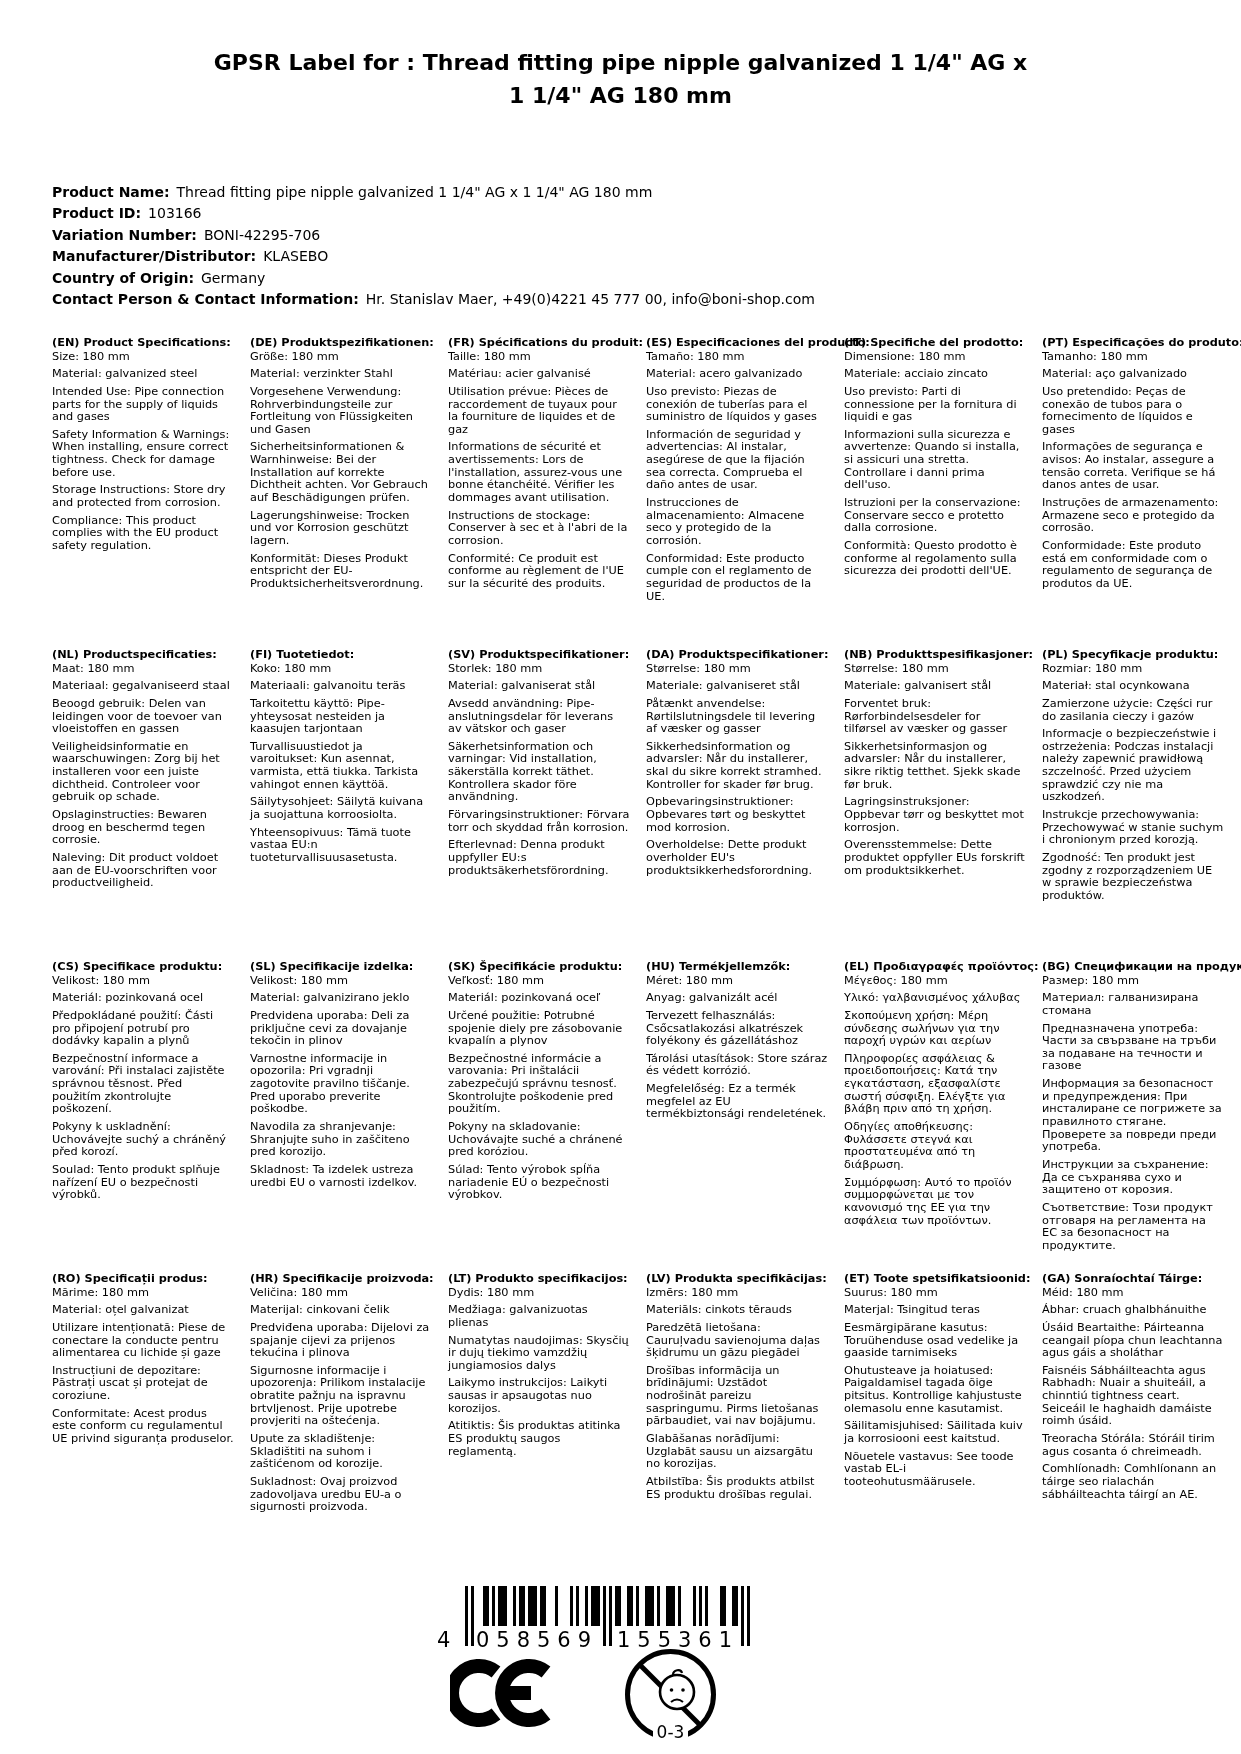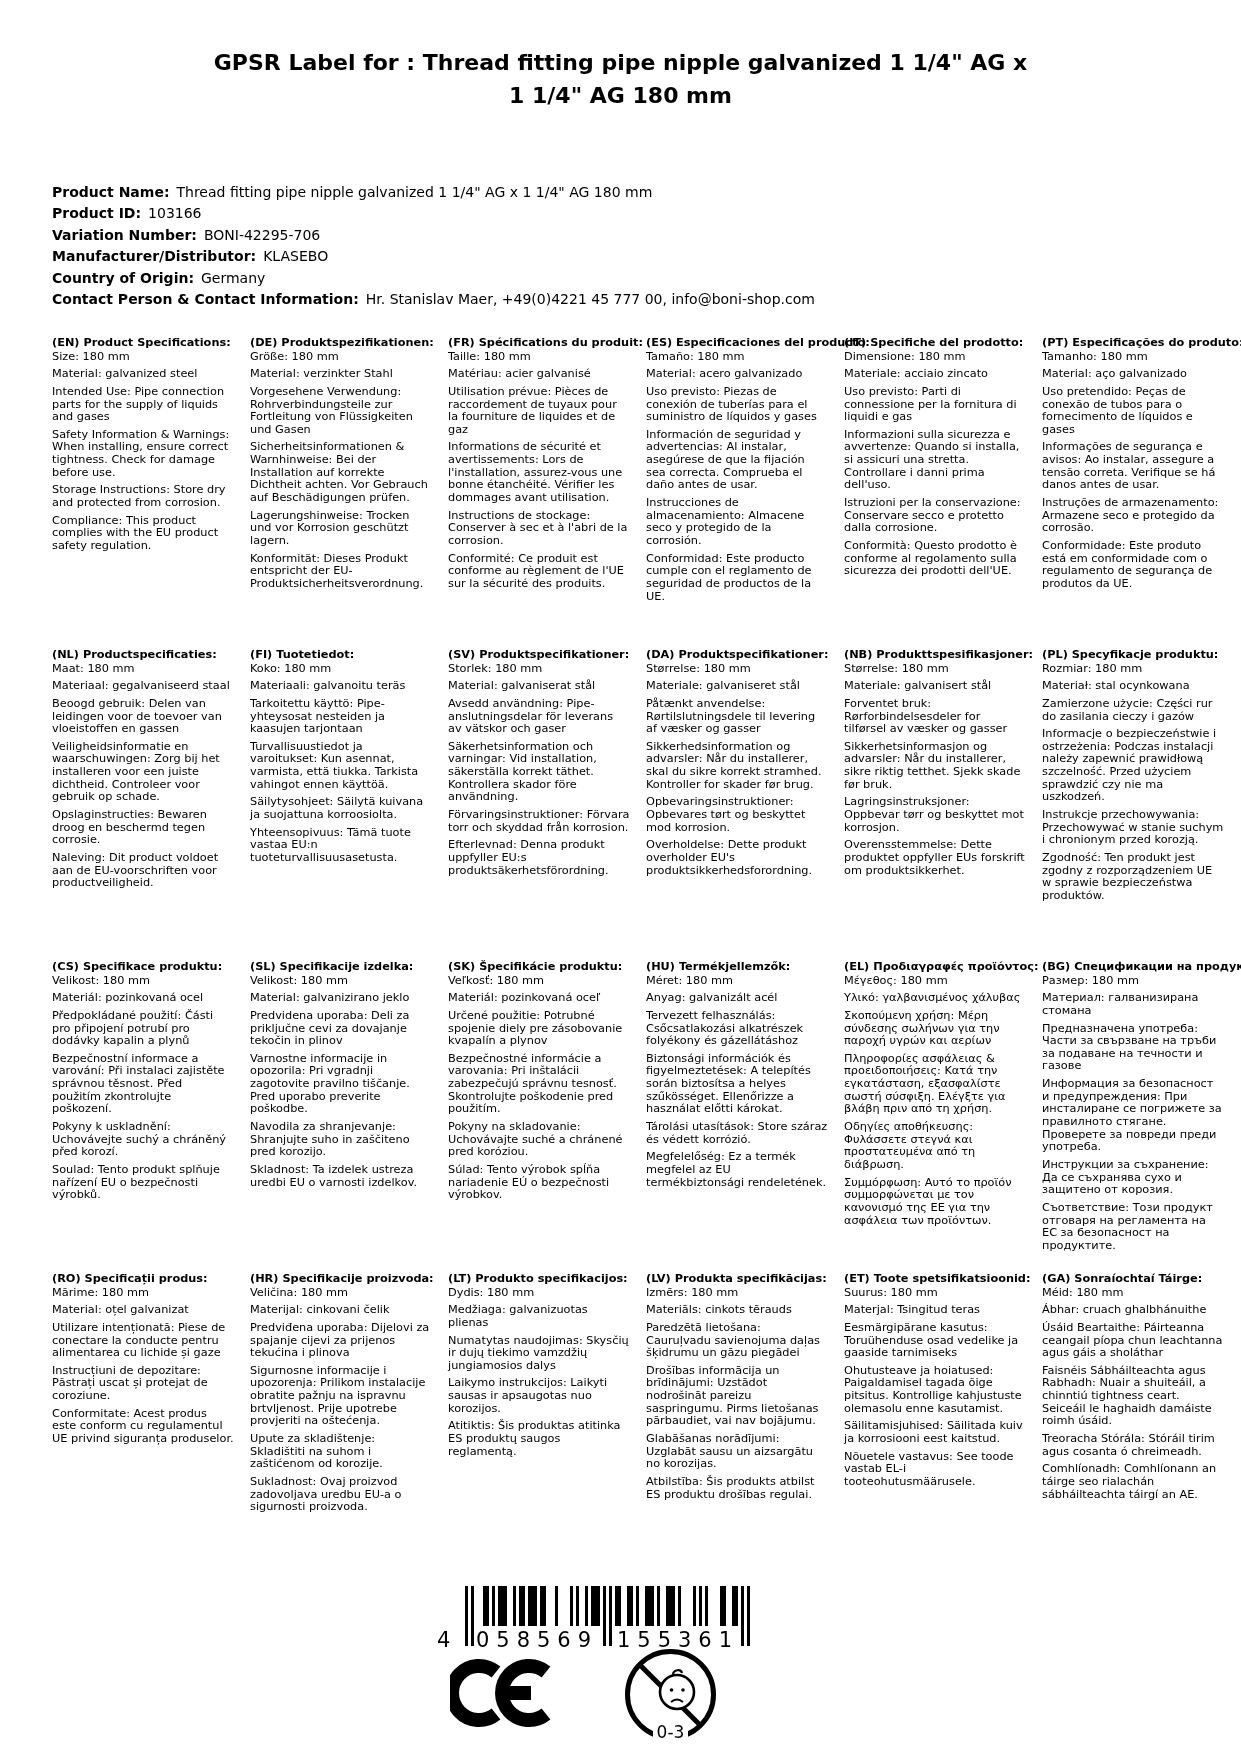--- a/index.html
+++ b/index.html
@@ -187,21 +187,20 @@
         <p class="spec-item">Určené použitie: Potrubné spojenie diely pre zásobovanie kvapalín a plynov</p>
         <p class="spec-item">Bezpečnostné informácie a varovania: Pri inštalácii zabezpečujú správnu tesnosť. Skontrolujte poškodenie pred použitím.</p>
         <p class="spec-item">Pokyny na skladovanie: Uchovávajte suché a chránené pred koróziou.</p>
         <p class="spec-item">Súlad: Tento výrobok spĺňa nariadenie EÚ o bezpečnosti výrobkov.</p>
       </div>
       <div class="spec-block">
         <div class="spec-heading">(HU) Termékjellemzők:</div>
         <p class="spec-item">Méret: 180 mm</p>
         <p class="spec-item">Anyag: galvanizált acél</p>
         <p class="spec-item">Tervezett felhasználás: Csőcsatlakozási alkatrészek folyékony és gázellátáshoz</p>
-        <p class="spec-item">Biztonsági információk és figyelmeztetések: A telepítés során biztosítsa a helyes szűkösséget. Ellenőrizze a használat előtti károkat.</p>
         <p class="spec-item">Tárolási utasítások: Store száraz és védett korrózió.</p>
         <p class="spec-item">Megfelelőség: Ez a termék megfelel az EU termékbiztonsági rendeletének.</p>
       </div>
       <div class="spec-block">
         <div class="spec-heading">(EL) Προδιαγραφές προϊόντος:</div>
         <p class="spec-item">Μέγεθος: 180 mm</p>
         <p class="spec-item">Υλικό: γαλβανισμένος χάλυβας</p>
         <p class="spec-item">Σκοπούμενη χρήση: Μέρη σύνδεσης σωλήνων για την παροχή υγρών και αερίων</p>
         <p class="spec-item">Πληροφορίες ασφάλειας &amp; προειδοποιήσεις: Κατά την εγκατάσταση, εξασφαλίστε σωστή σύσφιξη. Ελέγξτε για βλάβη πριν από τη χρήση.</p>
         <p class="spec-item">Οδηγίες αποθήκευσης: Φυλάσσετε στεγνά και προστατευμένα από τη διάβρωση.</p>

